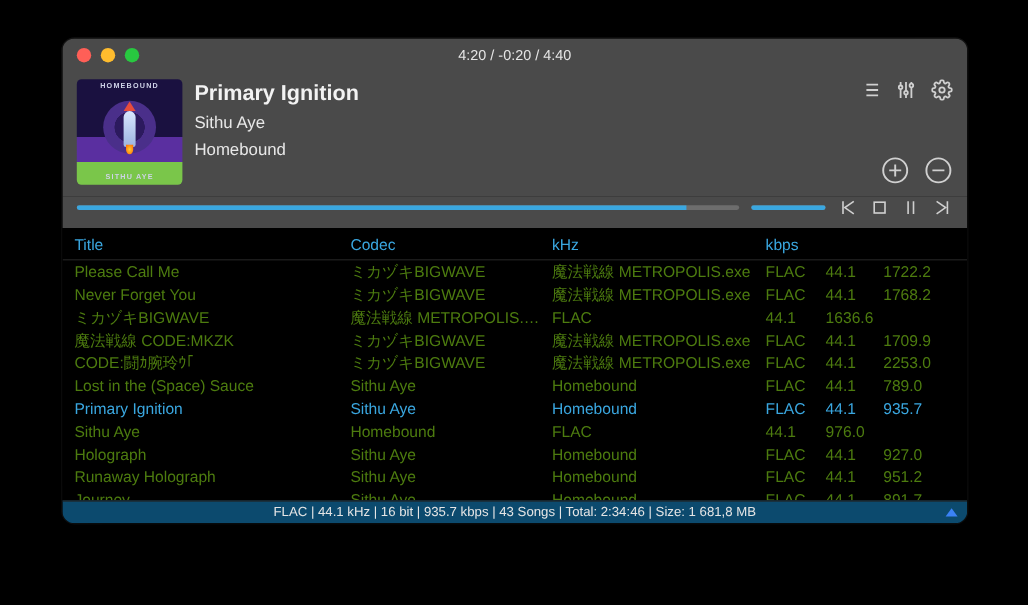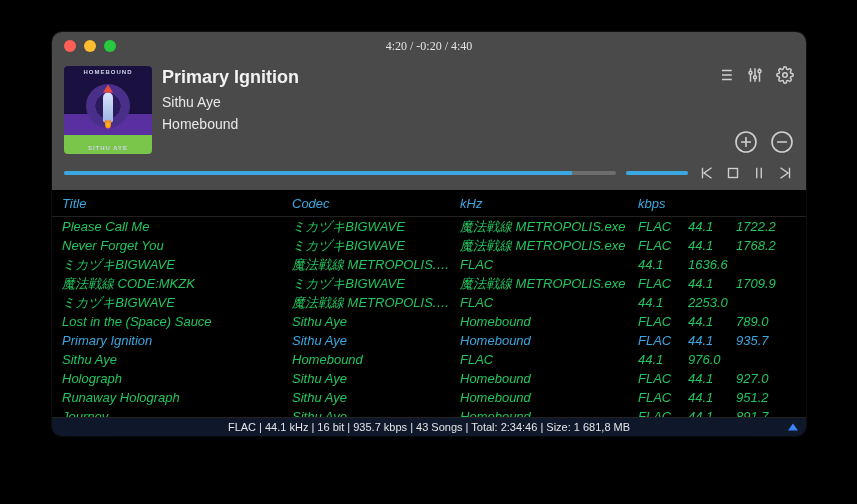--- a/index.html
+++ b/index.html
@@ -45,21 +45,20 @@
   .dot.yellow { background: #febc2e; }
   .dot.green  { background: #28c840; }
   .timecode {
     position: absolute;
     left: 0; right: 0;
     text-align: center;
     color: #e5e5e5;
     font-size: 12px;
     font-weight: 500;
     pointer-events: none;
-    font-family: Liberation Serif, serif;
   }
 
   
   .header {
     background: #4a4a4a;
     padding: 6px 12px 10px 12px;
     display: flex;
     gap: 10px;
     position: relative;
     flex: none;
@@ -198,50 +197,49 @@
     display: flex;
     flex-direction: column;
     font-size: 13px;
   }
   .plhead, .plrow {
     display: grid;
     grid-template-columns: 230px 168px 178px 50px 48px 1fr;
     column-gap: 0;
     padding: 0 10px;
     align-items: center;
-    font-style: italic;
   }
   .plhead {
     color: #3aa7e0;
     height: 26px;
     border-bottom: 1px solid #222;
     font-size: 13px;
   }
   .plbody {
     flex: 1;
     overflow: hidden;
   }
   .plrow {
-    color: #22c55e;
+    color: #4d7c0f;
     height: 19px;
     line-height: 19px;
     white-space: nowrap;
   }
   .plrow.current { color: #3aa7e0; }
   .plrow > div {
     overflow: hidden;
     text-overflow: ellipsis;
     padding-right: 6px;
   }
   .col-kbps { text-align: left; }
 
   
   .status {
     height: 18px;
-    background: #0f172a;
+    background: #0c4a6e;
     color: #e5e5e5;
     font-size: 11px;
     display: flex;
     align-items: center;
     justify-content: center;
     position: relative;
     flex: none;
     border-top: 1px solid #222;
   }
   .status .tri {
@@ -380,20 +378,21 @@
         </div>
         <div class="plrow">
           <div>魔法戦線 CODE:MKZK</div>
           <div>ミカヅキBIGWAVE</div>
           <div>魔法戦線 METROPOLIS.exe</div>
           <div>FLAC</div>
           <div>44.1</div>
           <div class="col-kbps">1709.9</div>
         </div>
         <div class="plrow">
+          <div>CODE:闘ｶ腕玲ｳ｢</div>
           <div>ミカヅキBIGWAVE</div>
           <div>魔法戦線 METROPOLIS.exe</div>
           <div>FLAC</div>
           <div>44.1</div>
           <div class="col-kbps">2253.0</div>
         </div>
         <div class="plrow">
           <div>Lost in the (Space) Sauce</div>
           <div>Sithu Aye</div>
           <div>Homebound</div>

